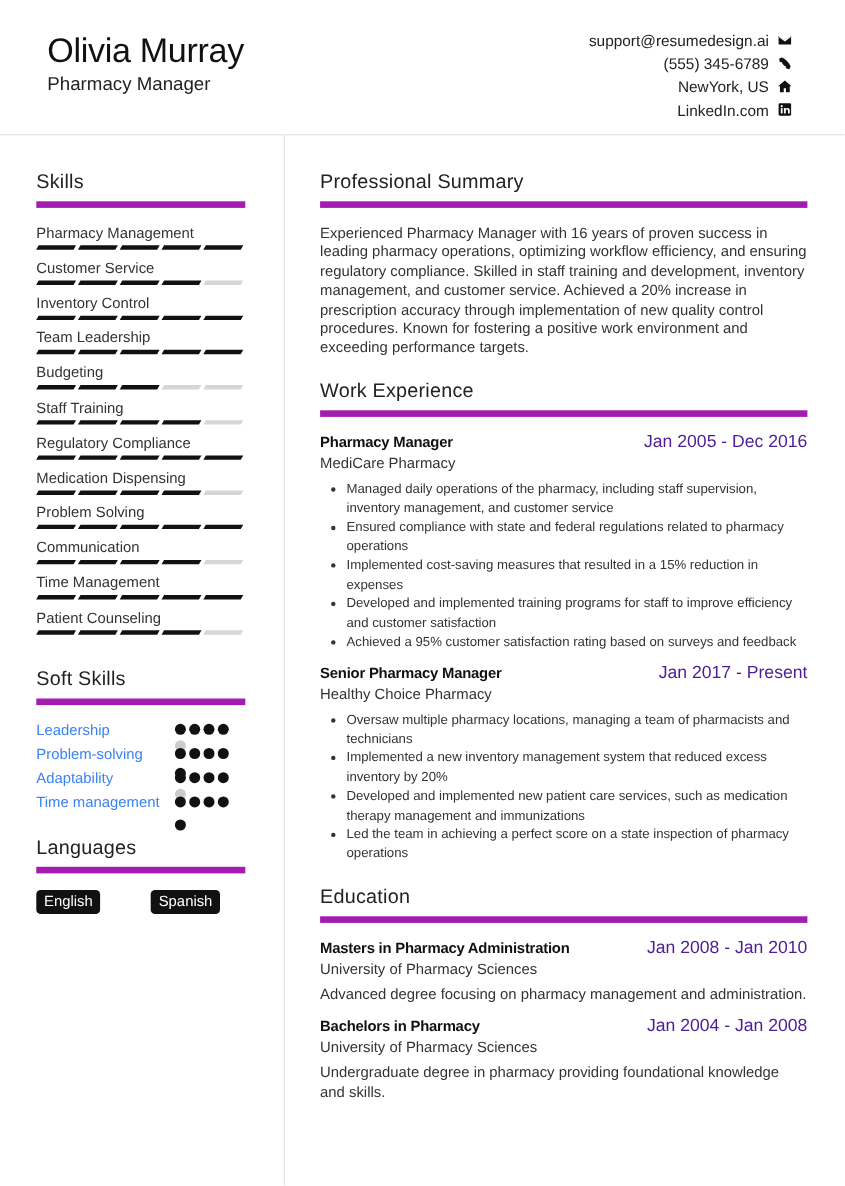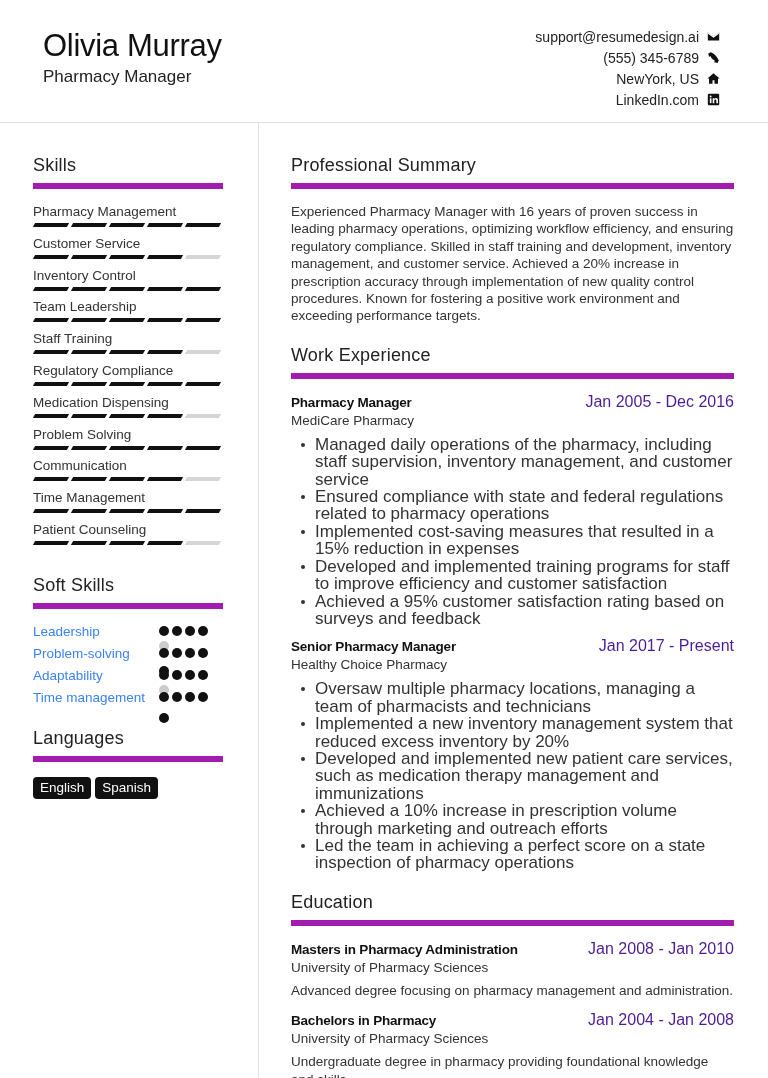--- a/index.html
+++ b/index.html
@@ -29,34 +29,34 @@
   .soft-list { margin-top: 14px; }
   .soft-row { display: flex; position: relative; font-size: 13.5px; color: #3b82f6; line-height: 17px; margin-bottom: 5px; }
   .soft-row .lbl { width: 126px; }
   .dots { display: flex; position: relative; padding-top: 3px; }
   .dot { width: 10px; height: 10px; border-radius: 50%; background: #111; margin-right: 3px; }
   .dot.extra { position: absolute; left: 0; top: -4px; background: #ccc; z-index: 0; }
   .dot.extra.black { background: #111; top: -1px; }
   .dots .dot:not(.extra) { position: relative; z-index: 1; }
 
   .langs { margin-top: 22px; }
-  .lang-list { display: flex; margin-top: 15px; }
+  .lang-list { display: flex; margin-top: 15px; gap: 42px; }
   .pill { background: #111; color: #fff; font-size: 13.5px; padding: 3px 7px 4px; border-radius: 4px; margin-right: 4px; line-height: 15px; }
 
   .right { position: absolute; left: 291px; top: 155px; width: 443px; }
   .rsec { margin-bottom: 20px; }
   .rsec .sec-title { margin-bottom: 14px; }
   .summary { font-size: 13.5px; line-height: 17.4px; color: #333; }
   .job { margin-bottom: 10px; }
   .job-head { display: flex; justify-content: space-between; align-items: baseline; }
   .job-title { font-size: 13.5px; font-weight: 700; color: #111; letter-spacing: -0.2px; }
   .job-date { font-size: 16px; color: #4c1d95; }
   .job-org { font-size: 13.5px; color: #333; line-height: 17px; margin-top: 1px; }
   .job ul { list-style: none; margin-top: 7px; padding-left: 8px; }
-  .job li { position: relative; padding-left: 16px; font-size: 17px; line-height: 17.4px; color: #333; }
+  .job li { position: relative; padding-left: 16px; font-size: 12px; line-height: 17.4px; color: #333; }
   .job li::before { content: ""; position: absolute; left: 2px; top: 7px; width: 4px; height: 4px; border-radius: 50%; background: #333; }
   .edu-desc { font-size: 13.5px; line-height: 17.4px; color: #333; margin-top: 6px; }
   .edu { margin-bottom: 12px; }
 </style>
 </head>
 <body>
 
 <div class="header">
   <div class="name">Olivia Murray</div>
   <div class="role">Pharmacy Manager</div>
@@ -139,20 +139,30 @@
         <div class="skill-name">Team Leadership</div>
         <div class="bars">
           <span class="bar"></span>
           <span class="bar"></span>
           <span class="bar"></span>
           <span class="bar"></span>
           <span class="bar"></span>
         </div>
       </div>
       <div class="skill">
+        <div class="skill-name">Budgeting</div>
+        <div class="bars">
+          <span class="bar"></span>
+          <span class="bar"></span>
+          <span class="bar"></span>
+          <span class="bar off"></span>
+          <span class="bar off"></span>
+        </div>
+      </div>
+      <div class="skill">
         <div class="skill-name">Staff Training</div>
         <div class="bars">
           <span class="bar"></span>
           <span class="bar"></span>
           <span class="bar"></span>
           <span class="bar"></span>
           <span class="bar off"></span>
         </div>
       </div>
       <div class="skill">
@@ -298,21 +308,20 @@
         <div class="job">
           <div class="job-head">
             <span class="job-title">Senior Pharmacy Manager</span>
             <span class="job-date">Jan 2017 - Present</span>
           </div>
           <div class="job-org">Healthy Choice Pharmacy</div>
           <ul>
             <li>Oversaw multiple pharmacy locations, managing a team of pharmacists and technicians</li>
             <li>Implemented a new inventory management system that reduced excess inventory by 20%</li>
             <li>Developed and implemented new patient care services, such as medication therapy management and immunizations</li>
-            <li>Achieved a 10% increase in prescription volume through marketing and outreach efforts</li>
             <li>Led the team in achieving a perfect score on a state inspection of pharmacy operations</li>
           </ul>
         </div>
       </div>
   </div>
 
   <div class="rsec">
     <div class="sec-title">Education</div>
     <div id="edu">
         <div class="edu job">

